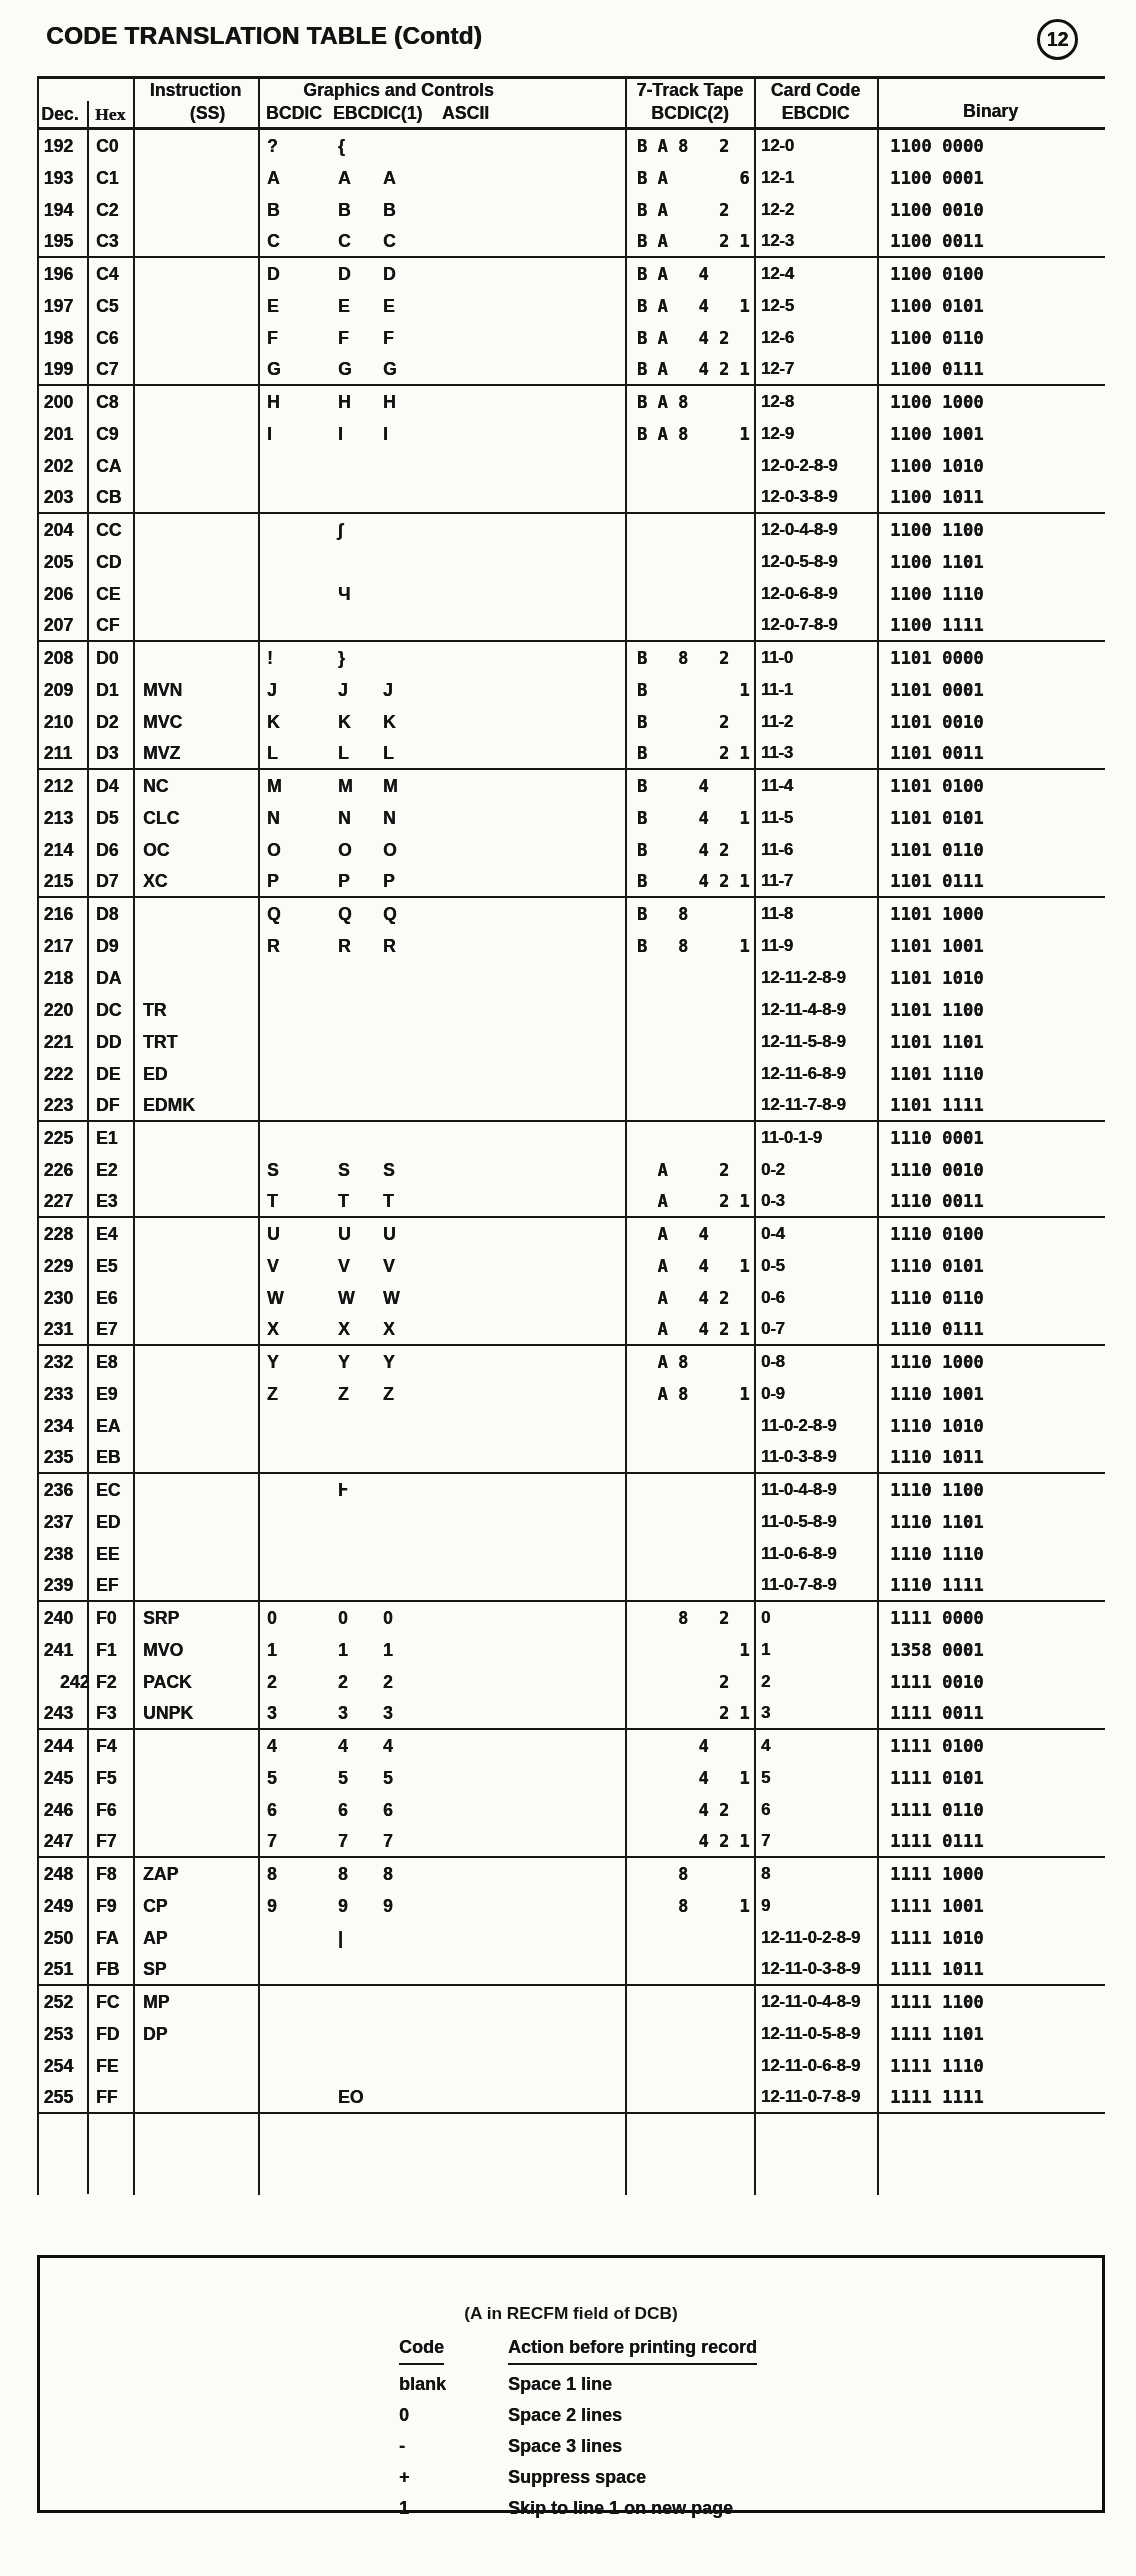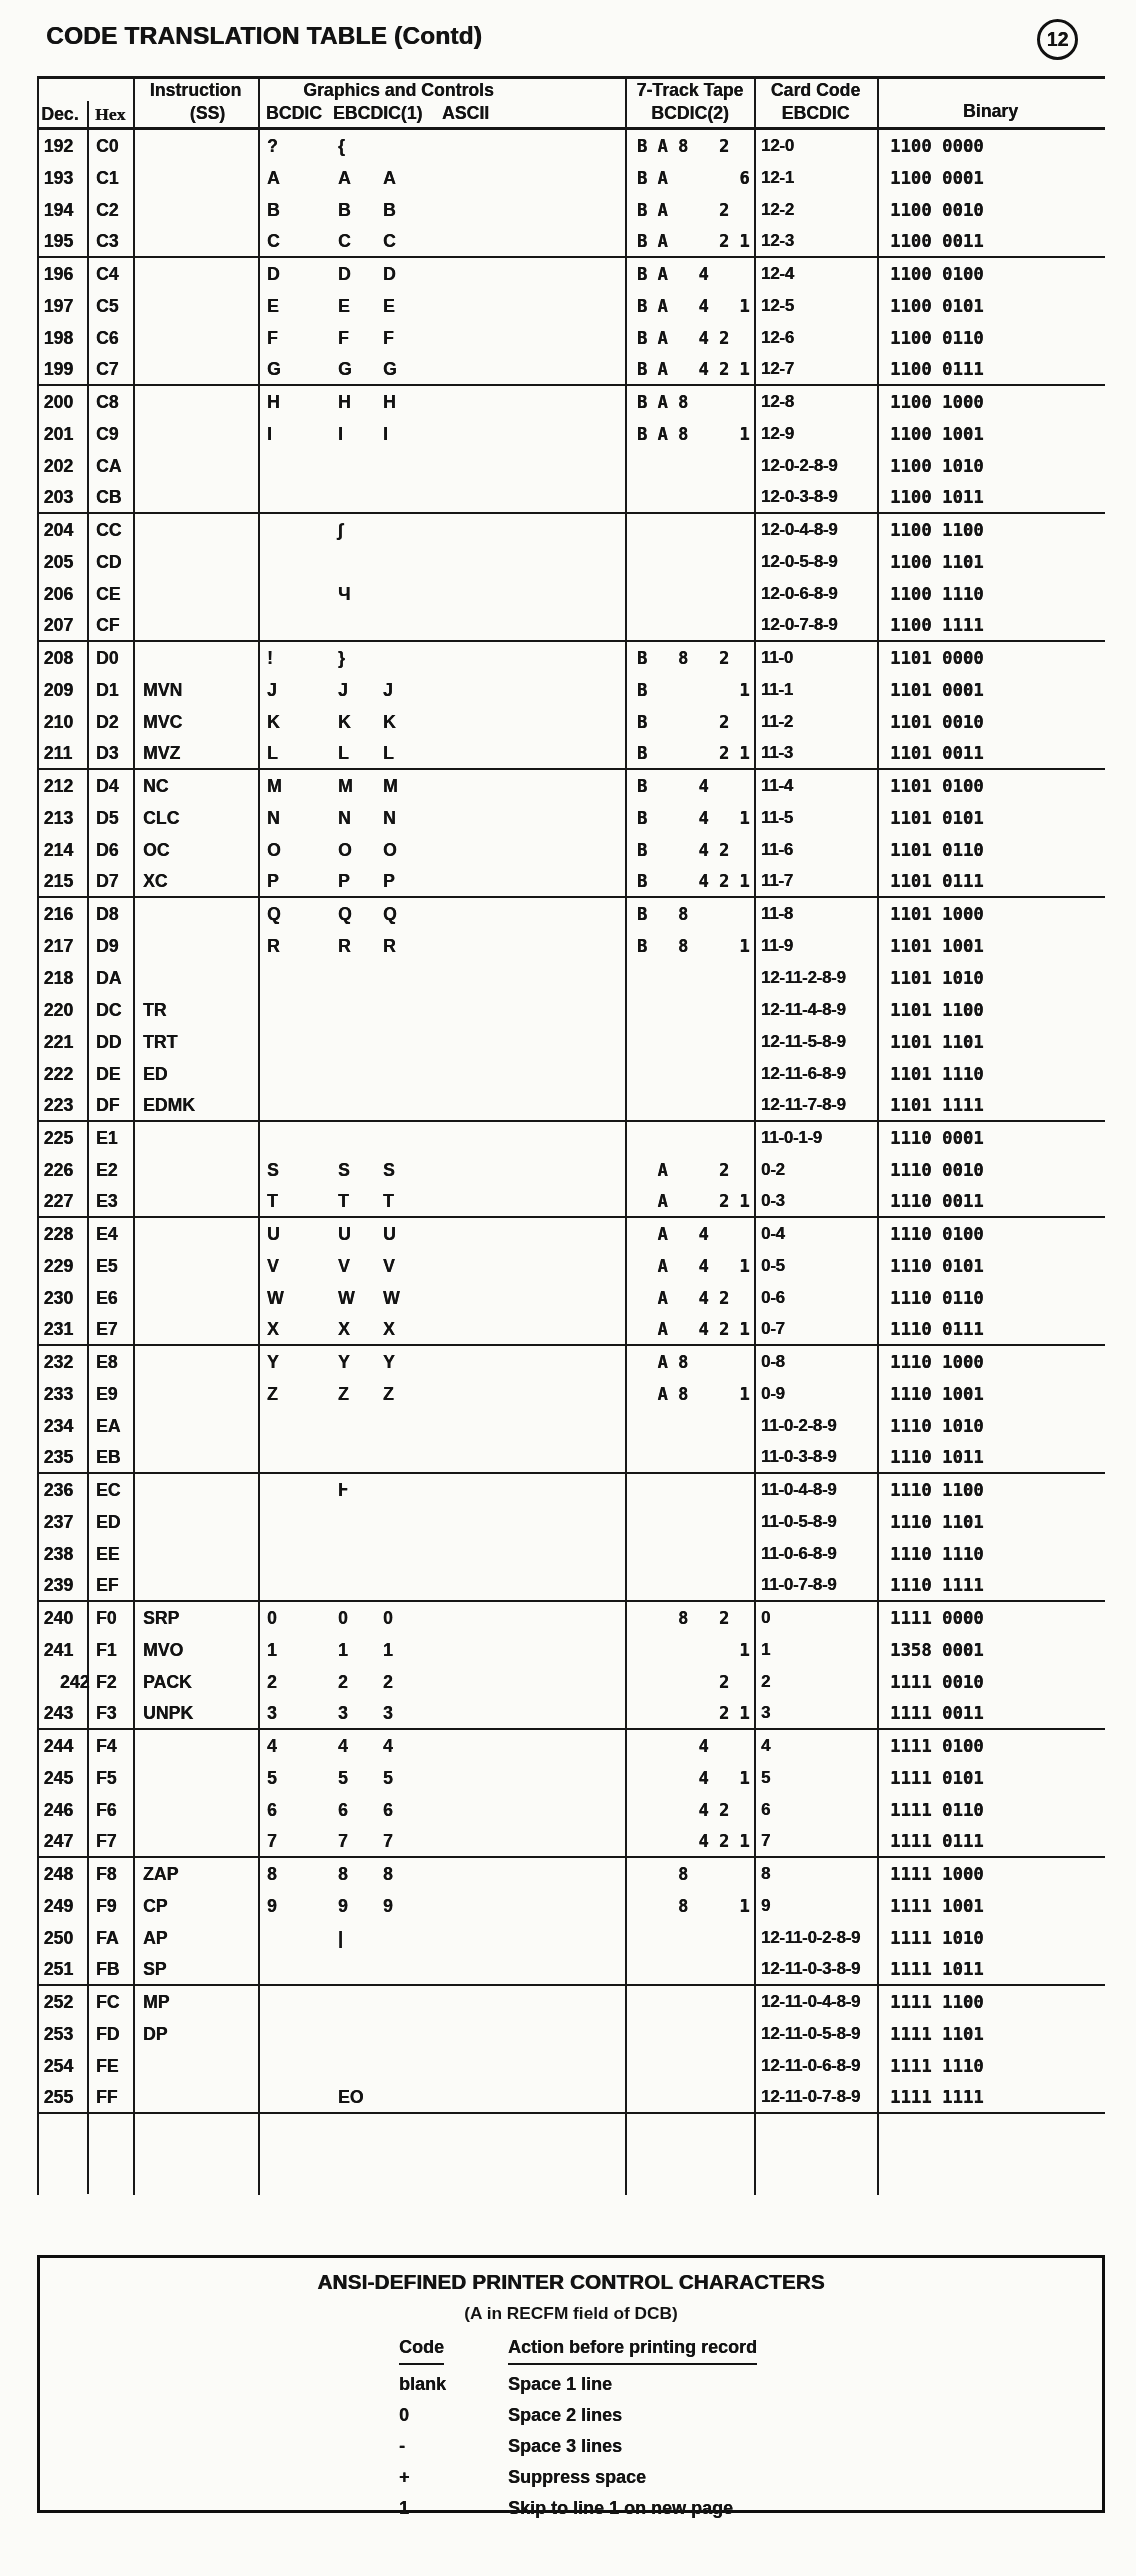--- a/index.html
+++ b/index.html
@@ -865,21 +865,20 @@
         <div class="cell c-ebcdic">EO</div>
         <div class="cell c-ascii"></div>
         <div class="cell c-tape"></div>
         <div class="cell c-card">12-11-0-7-8-9</div>
         <div class="cell c-binary">1111 1111</div>
       </div>
     </div>
 </div>
 
 <div class="printer-box">
-  <div class="pb-title">ANSI-DEFINED PRINTER CONTROL CHARACTERS</div>
   <div class="pb-subtitle">(A in RECFM field of DCB)</div>
   <div class="pb-colhead pb-code-head">Code</div>
   <div class="pb-colhead pb-action-head">Action before printing record</div>
   <div class="pb-rows">
 
       <div class="pb-row">
         <div class="pb-code">blank</div>
         <div class="pb-action">Space 1 line</div>
       </div>
 

